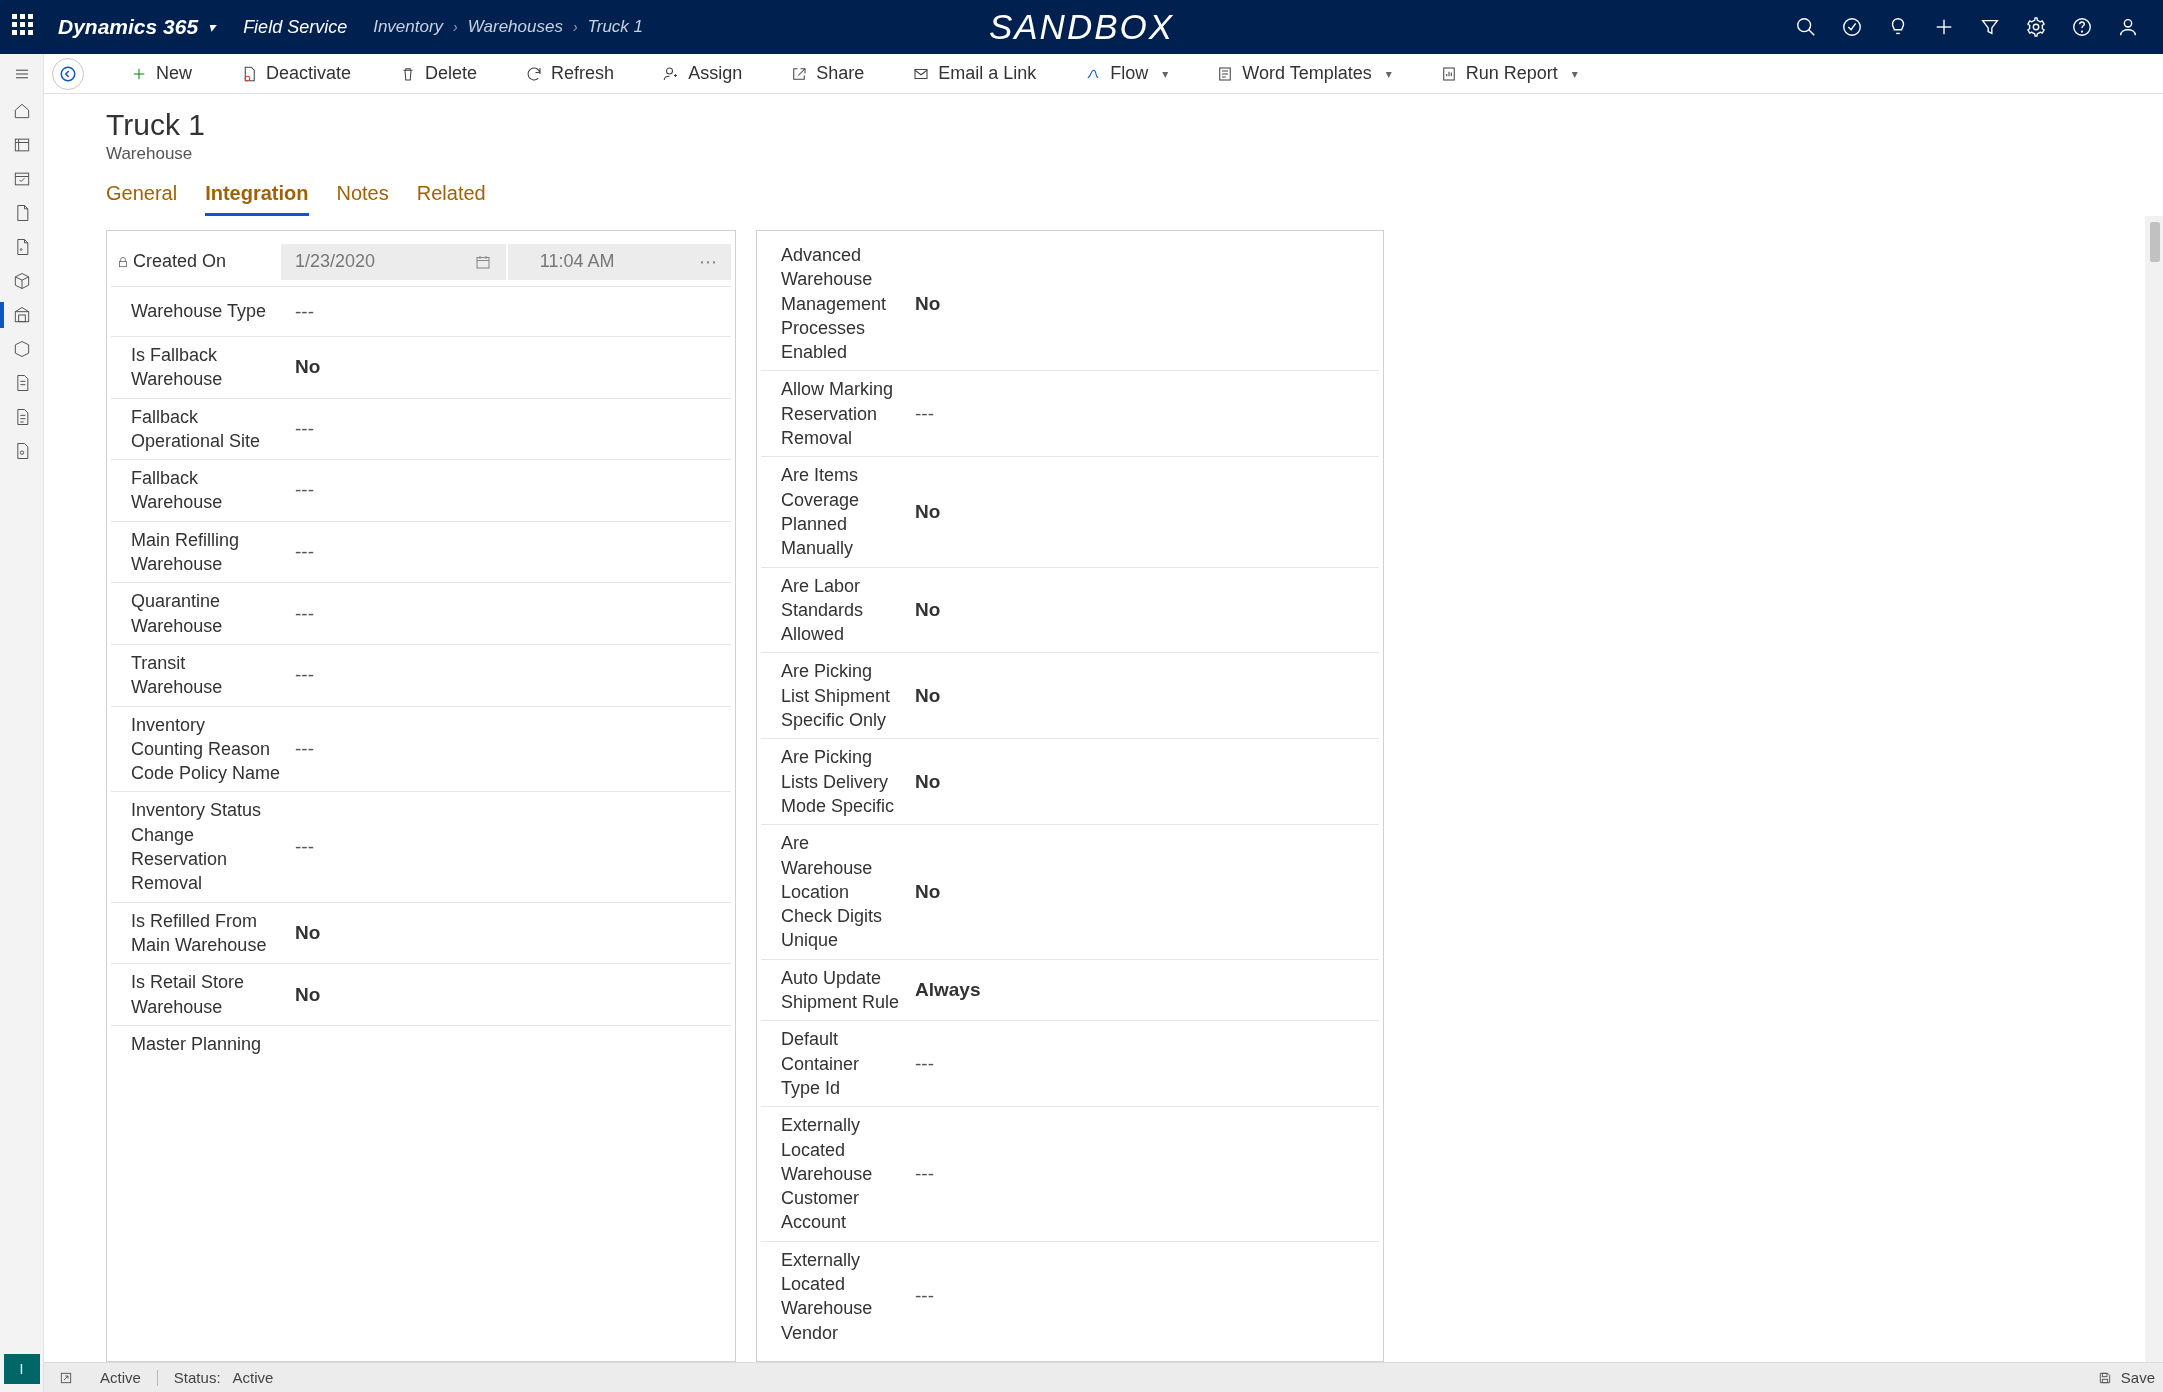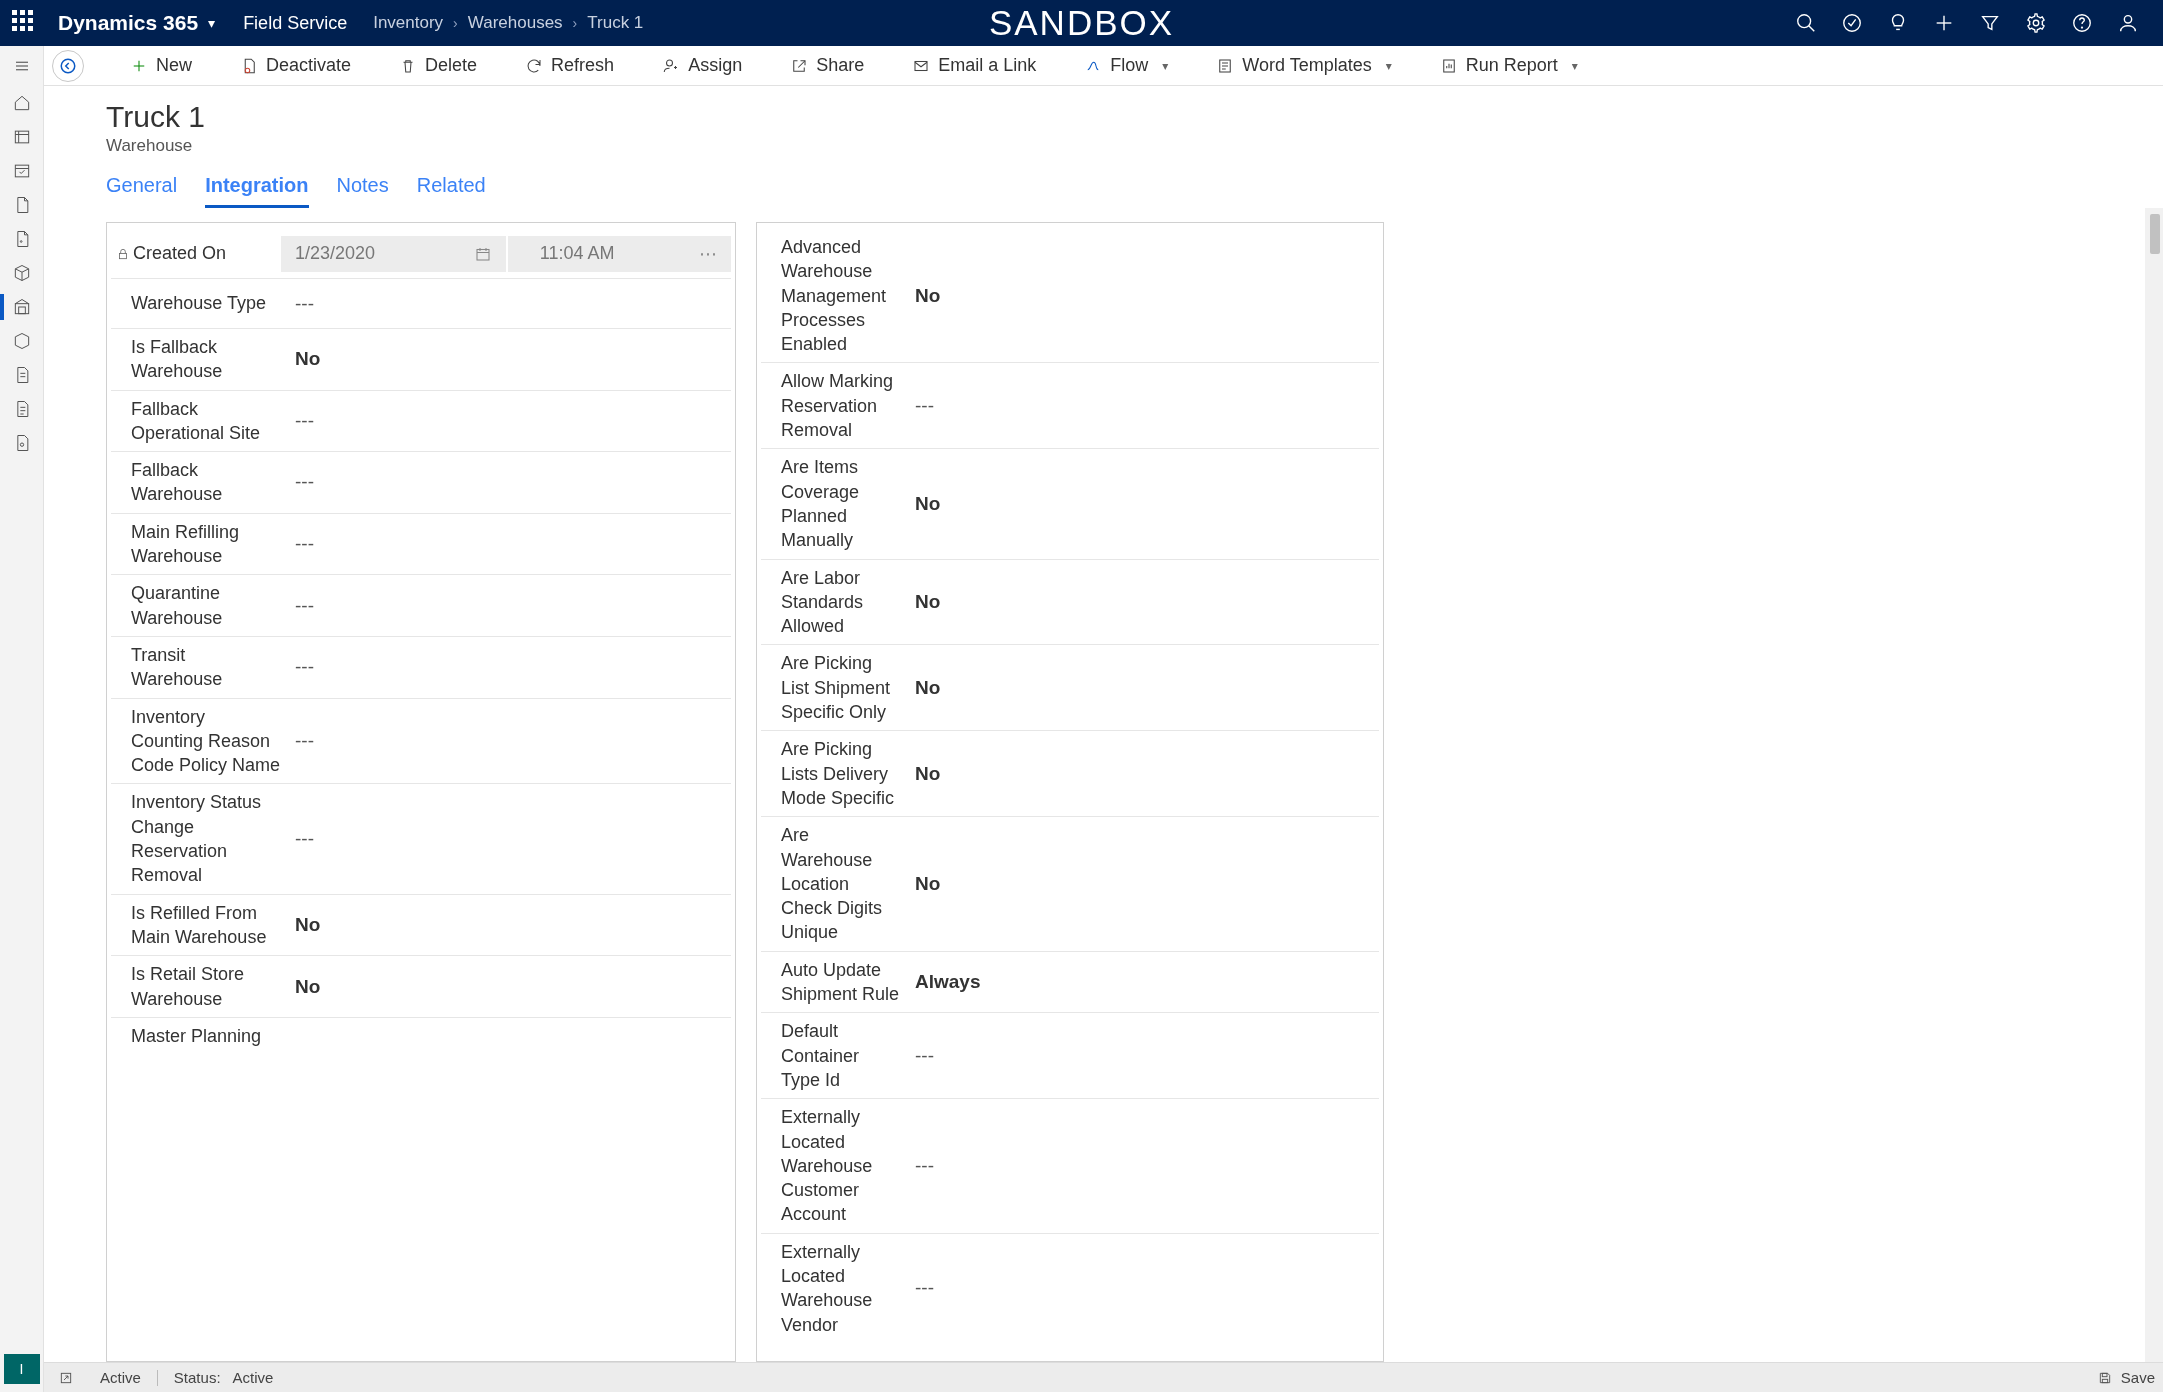--- a/index.html
+++ b/index.html
@@ -1,20 +1,20 @@
 <!DOCTYPE html>
 <html><head>
 <meta charset="utf-8">
 <style>
   * { box-sizing: border-box; margin: 0; padding: 0; }
   html, body { height: 100%; width: 100%; font-family: "Segoe UI", Arial, sans-serif; color: #333; background: #fff; }
   body { display: flex; flex-direction: column; overflow: hidden; font-size: 19px; }
 
   
-  .topbar { background: #002050; color: #fff; height: 46px; display: flex; align-items: center; padding: 0 12px; }
+  .topbar { background: #002050; color: #fff; height: 54px; display: flex; align-items: center; padding: 0 12px; font-style: italic; }
   .waffle { width: 26px; height: 26px; display: grid; grid-template-columns: repeat(3,5px); grid-template-rows: repeat(3,5px); gap: 3px; cursor: pointer; }
   .waffle span { background: #fff; width:5px; height:5px; }
   .brand { font-weight: 600; font-size: 21px; margin-left: 20px; }
   .chev { margin-left: 10px; font-size: 14px; }
   .app-name { font-size: 18px; margin-left: 28px; }
   .breadcrumb { margin-left: 26px; font-size: 17px; color: #c8d1e0; display:flex; align-items:center; gap:10px; }
   .breadcrumb .sep { font-size:14px; color:#8fa0c0; }
   .sandbox { position:absolute; left:50%; transform:translateX(-50%); font-size: 35px; letter-spacing: 2px; font-weight: 300; font-family: "Segoe UI Light","Segoe UI",Arial,sans-serif;}
   .top-icons { margin-left:auto; display:flex; align-items:center; gap:0px; }
   .top-icons .ticon { width:46px; height:46px; display:flex; align-items:center; justify-content:center; color:#fff; cursor:pointer; }
@@ -46,21 +46,21 @@
   .cmdbar .dd { font-size:12px; color:#666; margin-left:6px;}
 
   
   .record-area { flex:1; display:flex; flex-direction:column; min-height:0; padding:0; background:#fff; }
   .record-header { padding: 14px 0 0 62px; }
   .record-title { font-size:30px; font-weight:400; }
   .record-sub { font-size:17px; color:#555; margin-top:2px;}
 
   
   .tabs { display:flex; gap:28px; padding: 18px 0 0 62px; border-bottom:0; }
-  .tab { font-size:20px; color:#3b82f6; padding-bottom:8px; cursor:pointer; }
+  .tab { font-size:20px; color:#a16207; padding-bottom:8px; cursor:pointer; }
   .tab.active { font-weight:600; border-bottom:3px solid #0b59c4; }
 
   
   .formwrap { flex:1; display:flex; gap:20px; padding: 14px 0 0 62px; min-height:0; overflow:hidden; position:relative;}
   .scrollarea { position:absolute; right:0; top:0; bottom:0; width:18px; background:#f1f1f1;}
   .scrollarea .thumb { position:absolute; right:3px; width:10px; top:6px; height:40px; background:#c1c1c1; border-radius:2px;}
   .section { border:1px solid #d0d0d0; flex:1; max-width:630px; padding: 6px 4px 0 4px; overflow:hidden;}
   .section.right { margin-right:38px; max-width:628px;}
   .row { display:flex; align-items:center; border-bottom:1px solid #e6e6e6; min-height:50px; padding:6px 0 6px 20px;}
   .row:last-child { border-bottom:none;}

